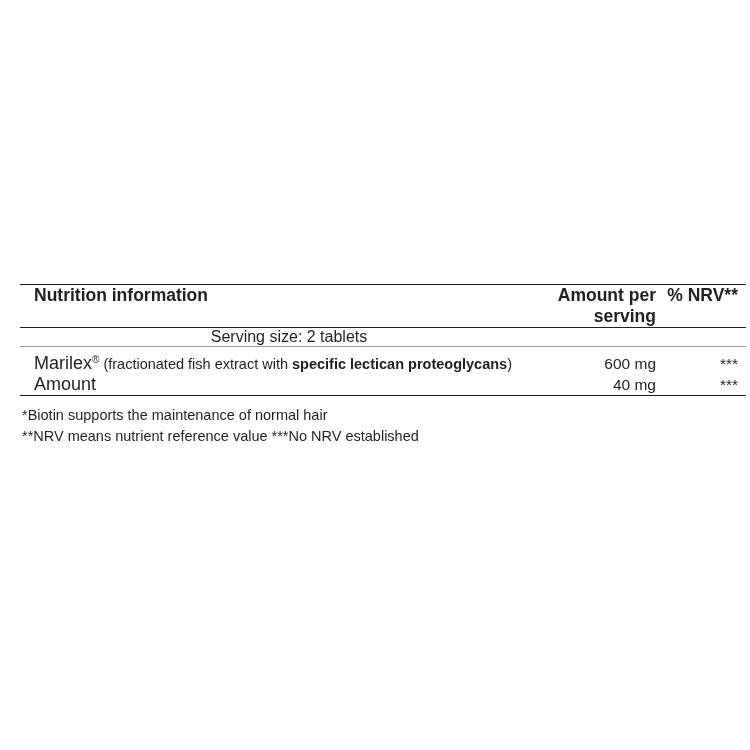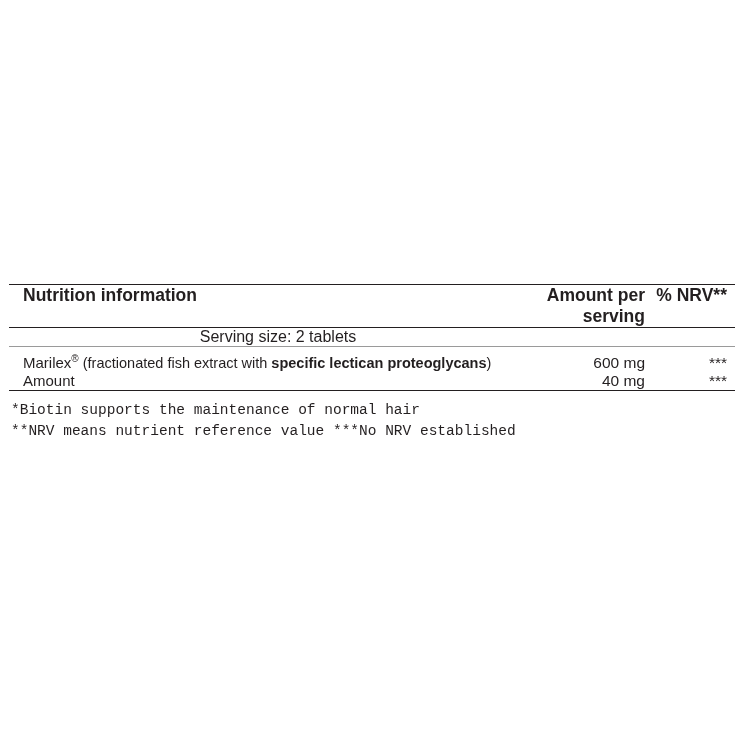--- a/index.html
+++ b/index.html
@@ -16,21 +16,21 @@
   }
 
   .page {
     position: relative;
     width: 750px;
     height: 750px;
   }
 
   .panel {
     position: absolute;
-    left: 9px;
+    left: 20px;
     top: 284px;
     width: 726px;
   }
 
   .rule {
     height: 1px;
     background: #231f20;
     width: 100%;
   }
   .rule.thin {
@@ -75,32 +75,32 @@
     font-size: 15.5px;
     padding-top: 3px;
     padding-bottom: 1px;
   }
   .ing-row td.col-name   { padding-left: 14px; text-align: left; }
   .ing-row td.col-amount { text-align: right; }
   .ing-row td.col-nrv    { text-align: right; padding-right: 8px; }
   .ing-row.first td { padding-top: 6px; }
   .ing-row.last td  { padding-bottom: 6px; }
 
-  .ing-name .main { font-size: 15px; }
+  .ing-name .main { font-size: 18px; }
   .ing-name .sub  { font-size: 14.5px; }
   .ing-name .bold { font-weight: bold; font-size: 14.5px; }
   .sup { font-size: 10px; vertical-align: super; }
 
   .footnotes {
     margin-top: 9px;
     padding-left: 2px;
     font-size: 14.5px;
     line-height: 1.42;
   }
-  .footnotes div { white-space: pre-wrap; font-family: Liberation Mono, monospace; }
+  .footnotes div { white-space: pre-wrap; }
 </style>
 </head>
 <body>
 
 <div class="page">
   <div class="panel">
 
     <div class="rule"></div>
 
     <table class="nutrition">

